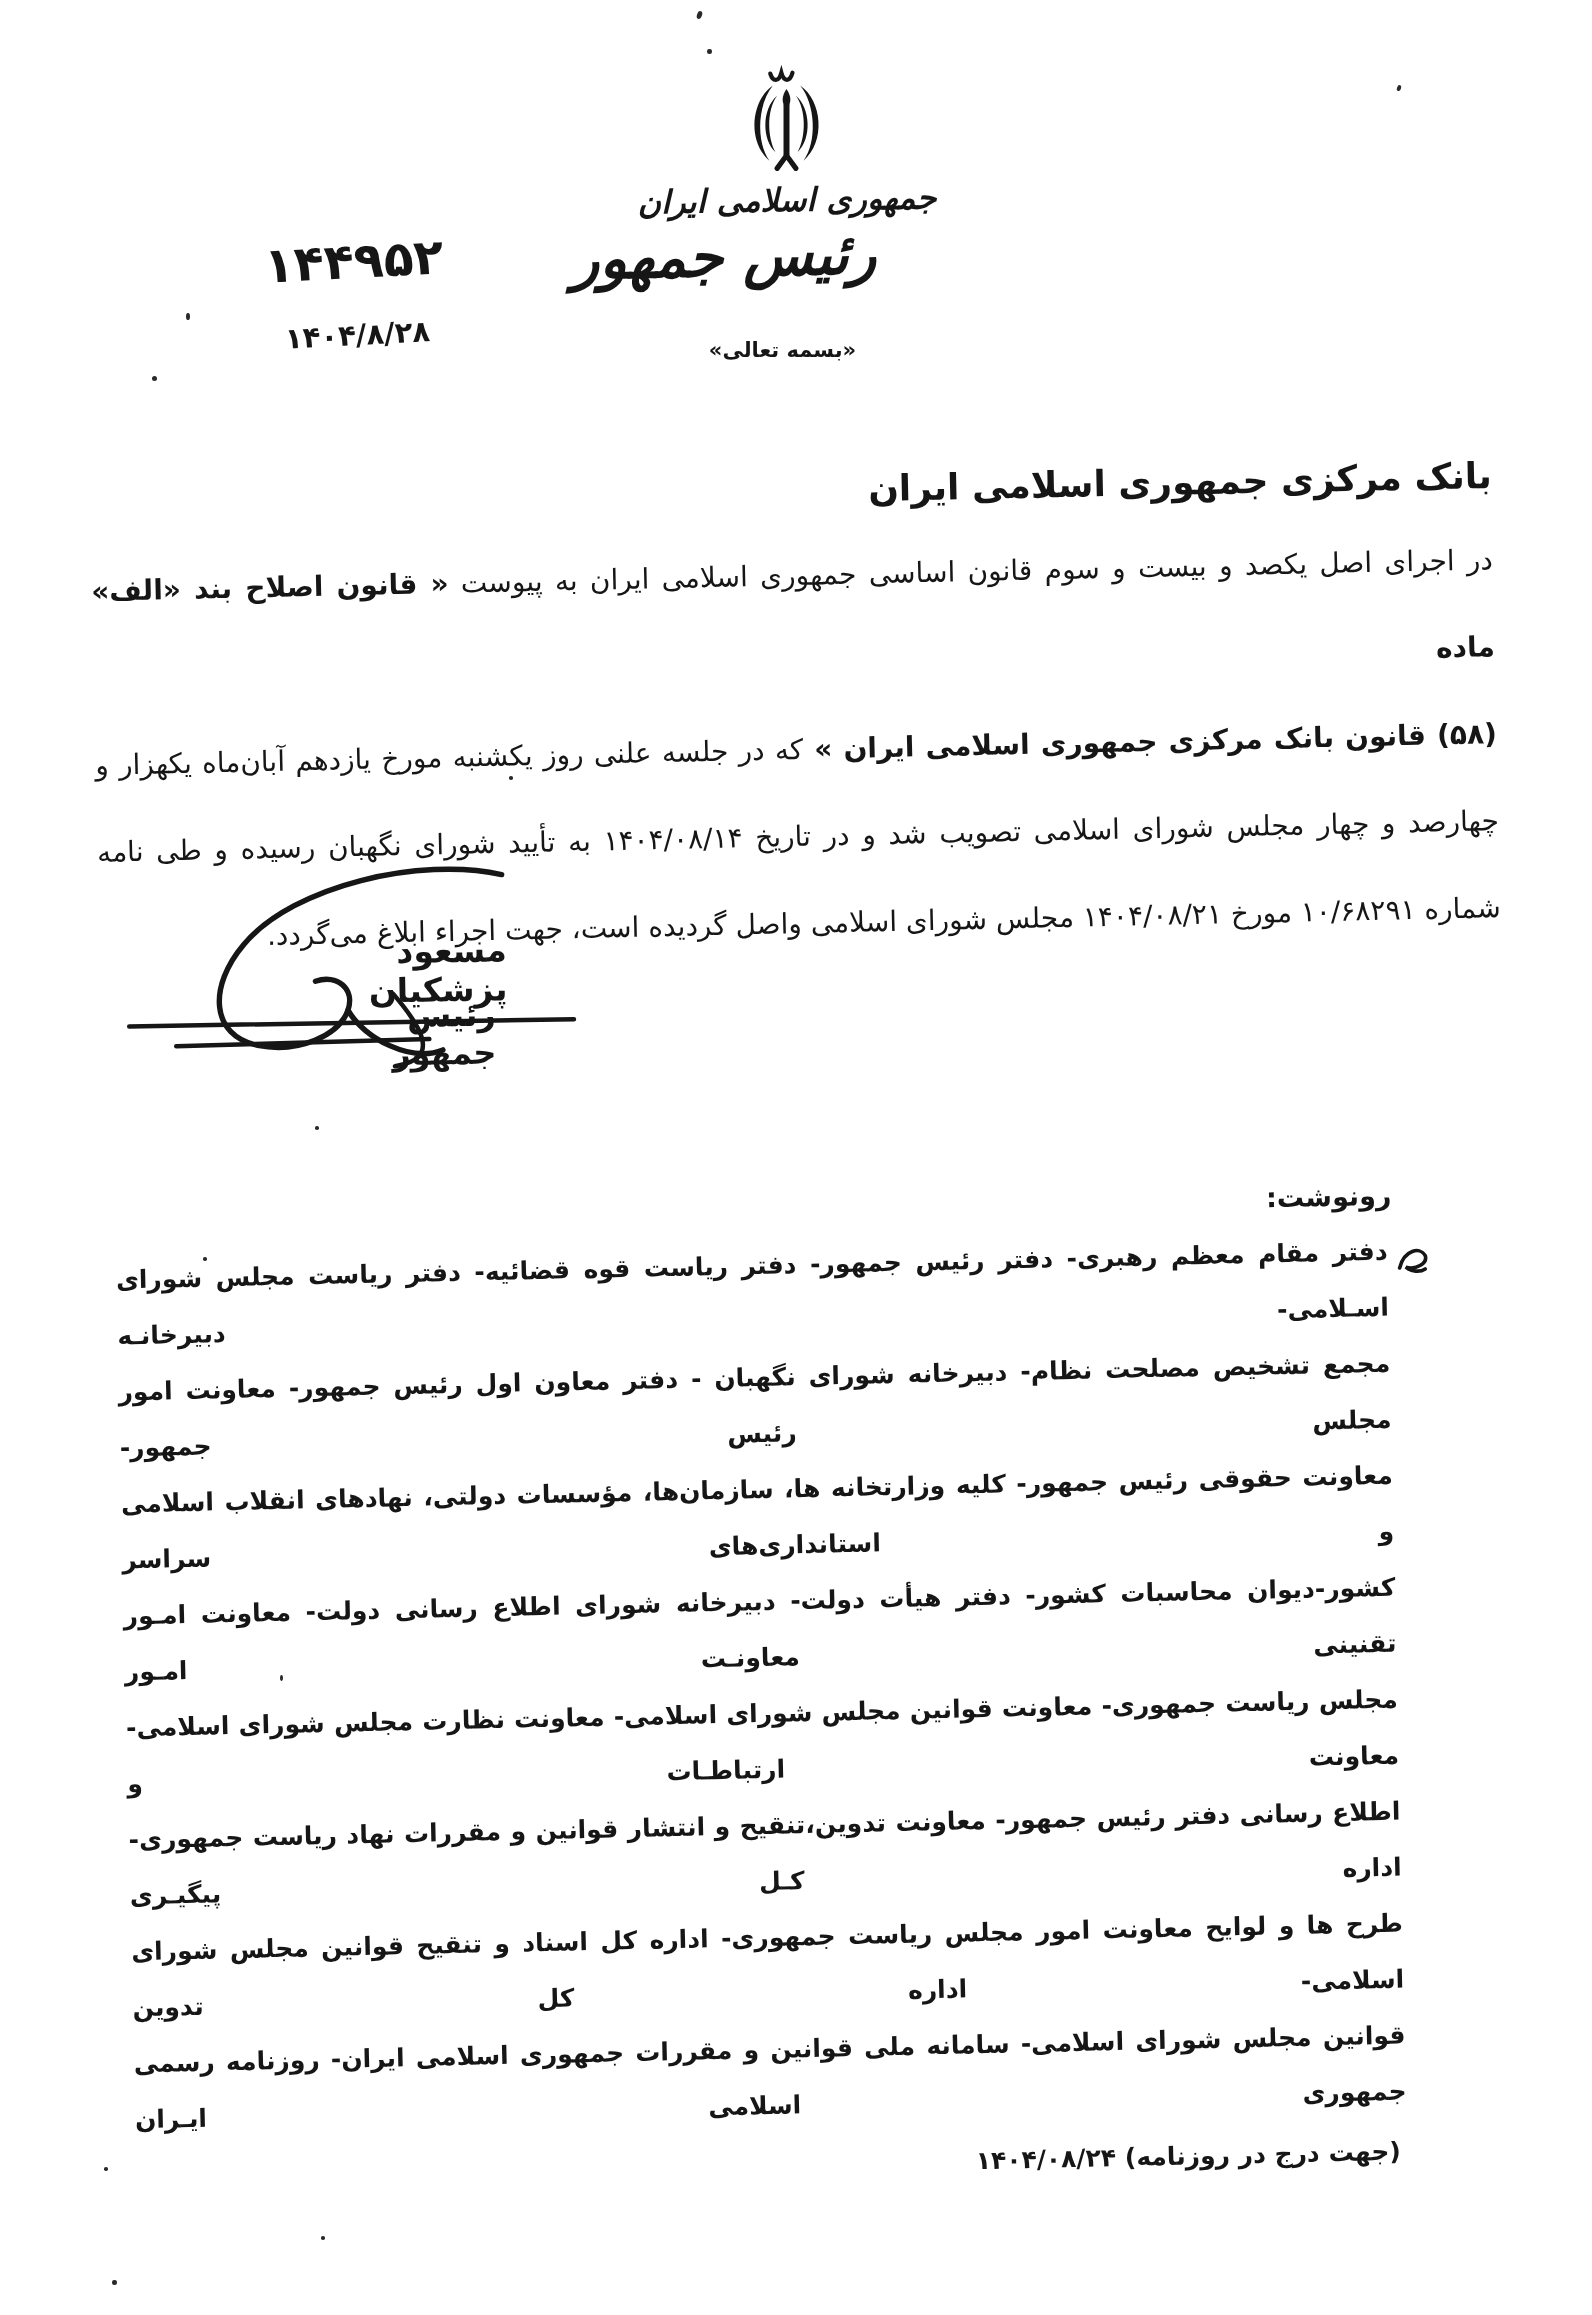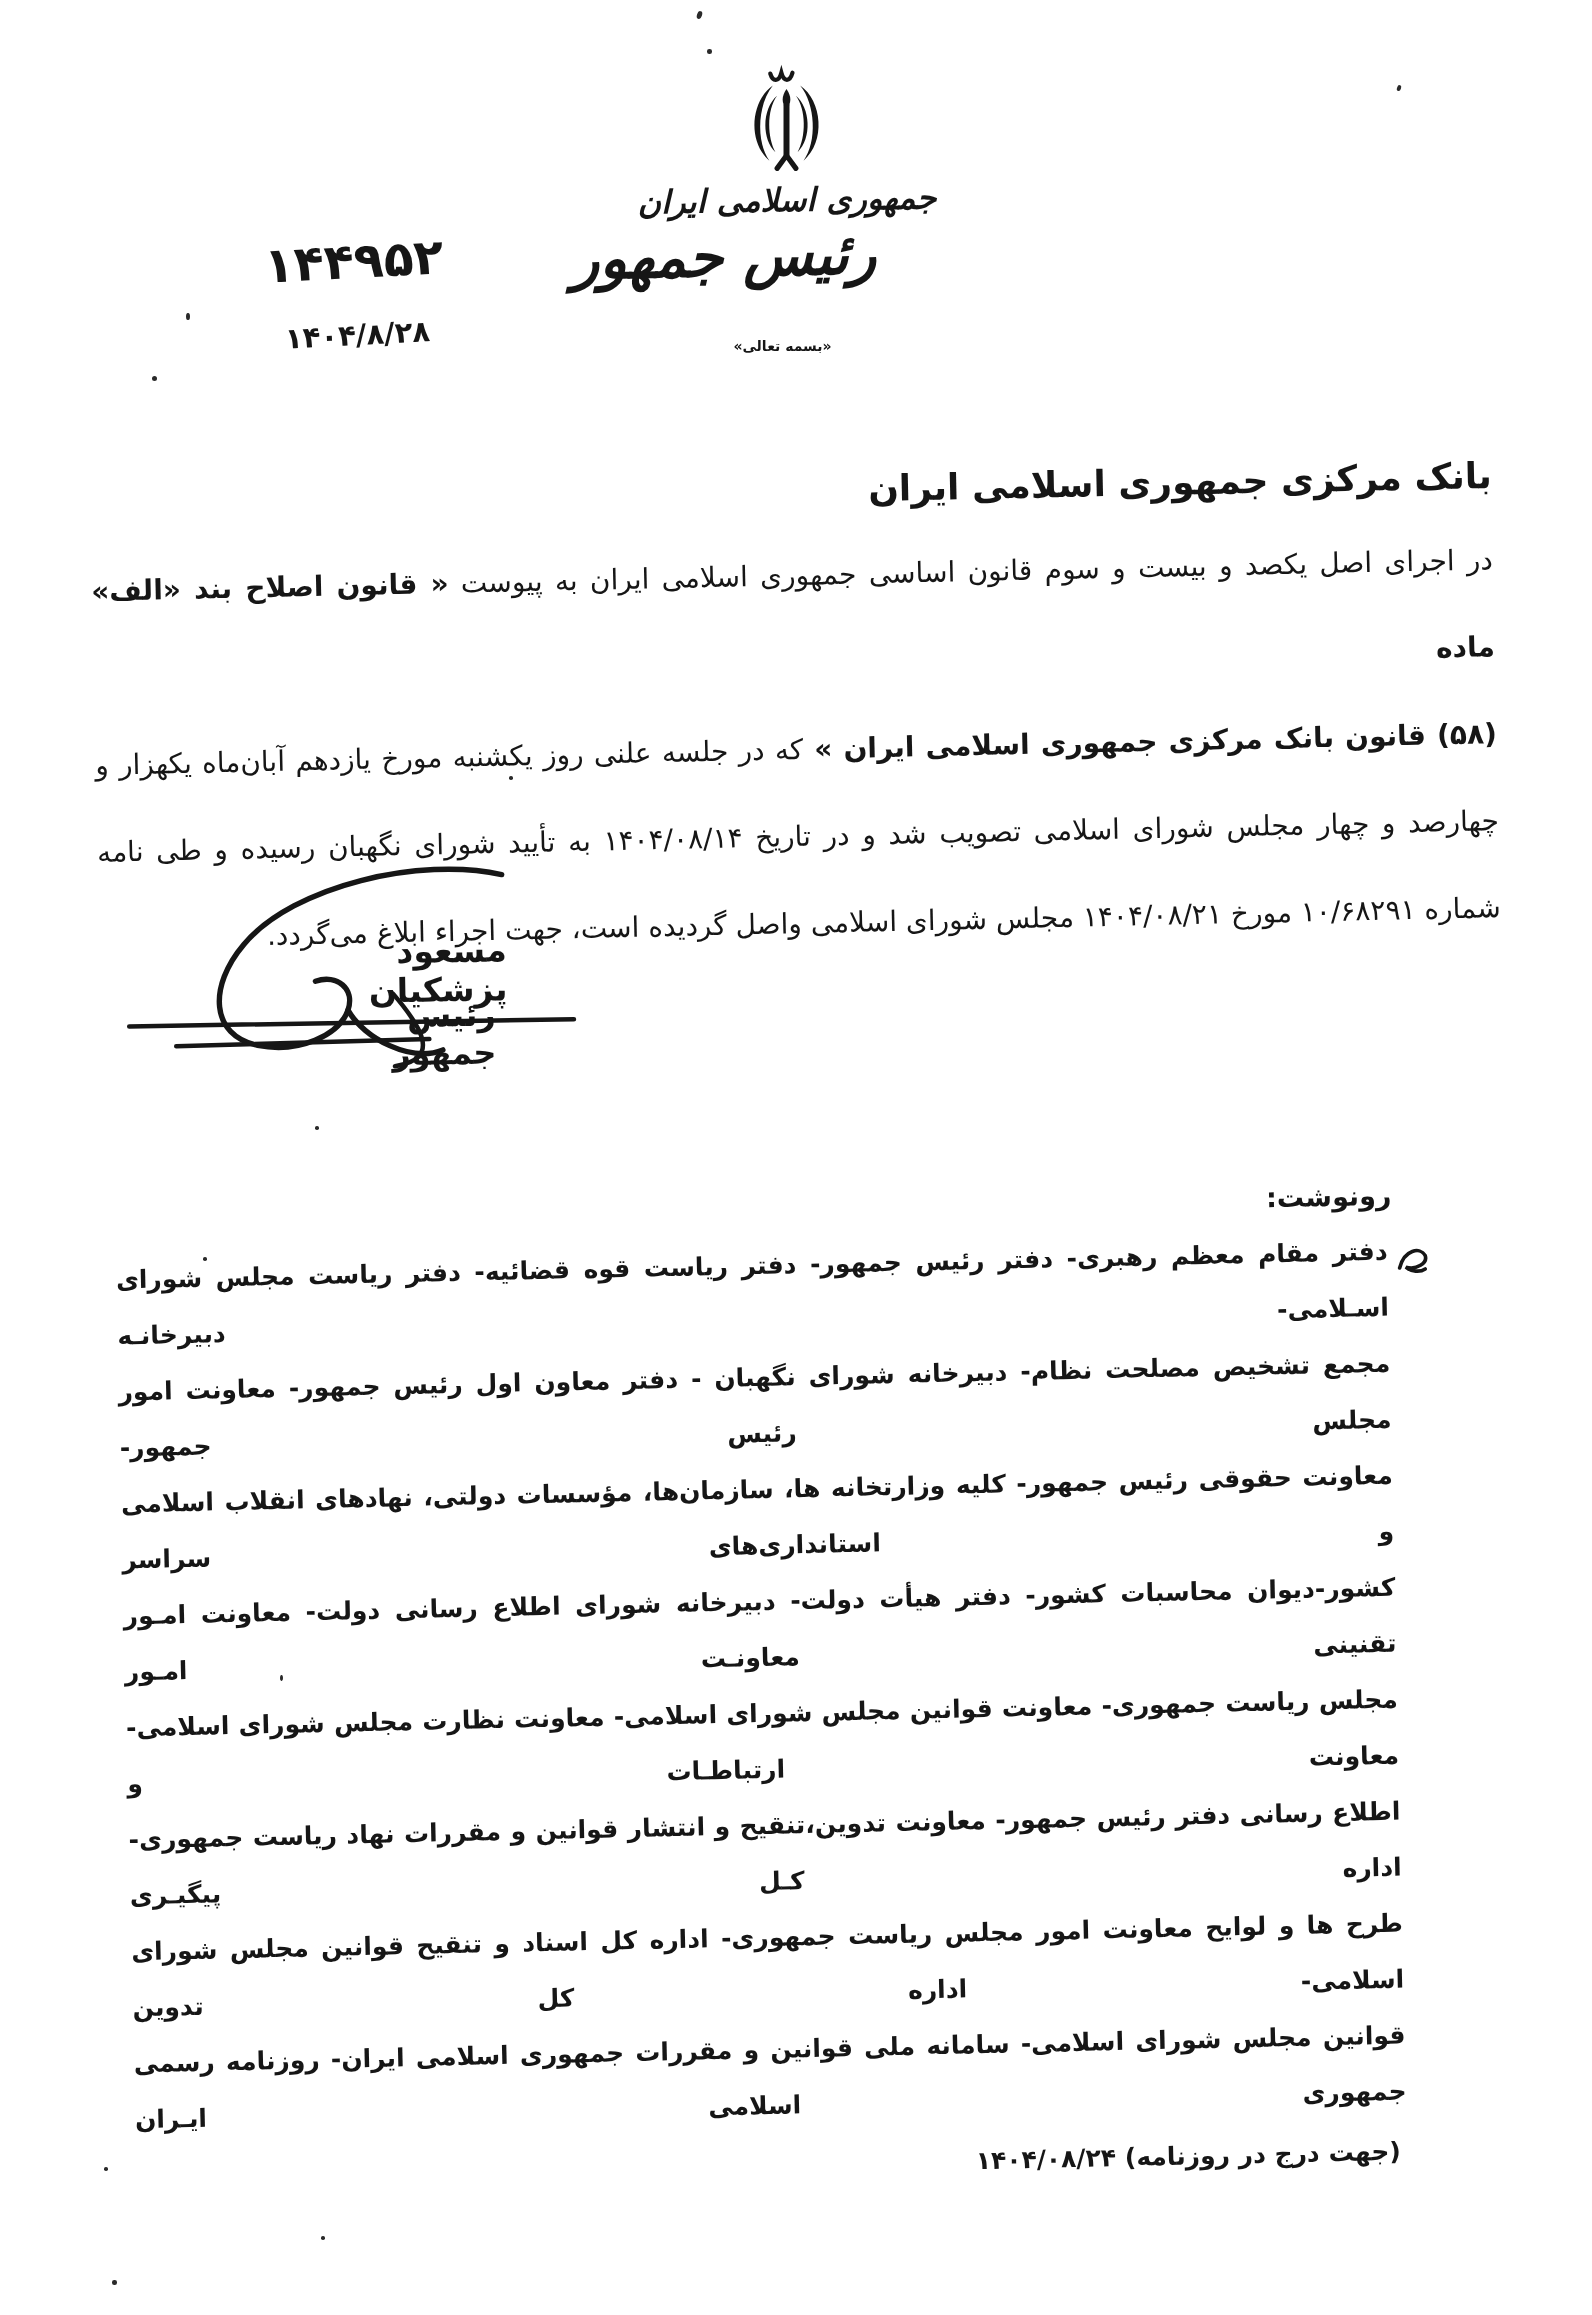--- a/index.html
+++ b/index.html
@@ -13,21 +13,21 @@
   .hdr-country{
     left:597px;top:181px;width:380px;text-align:center;direction:rtl;
     font-size:32px;font-weight:bold;font-style:italic;transform:rotate(-1deg);
   }
   .hdr-office{
     left:561px;top:223px;width:326px;text-align:center;direction:rtl;
     font-size:57px;font-weight:bold;font-style:italic;transform:rotate(-1deg);
   }
   .bismillah{
     left:674px;top:338px;width:217px;text-align:center;direction:rtl;
-    font-size:14px;font-weight:600;
+    font-size:21px;font-weight:600;
   }
   
   .reg-number{
     left:264px;top:233px;direction:rtl;font-size:49px;font-weight:bold;
     letter-spacing:8.1px;transform:rotate(-3deg);
   }
   .reg-date{
     left:285px;top:318px;direction:rtl;font-size:29px;font-weight:bold;
     letter-spacing:2.7px;transform:rotate(-3deg);
   }

